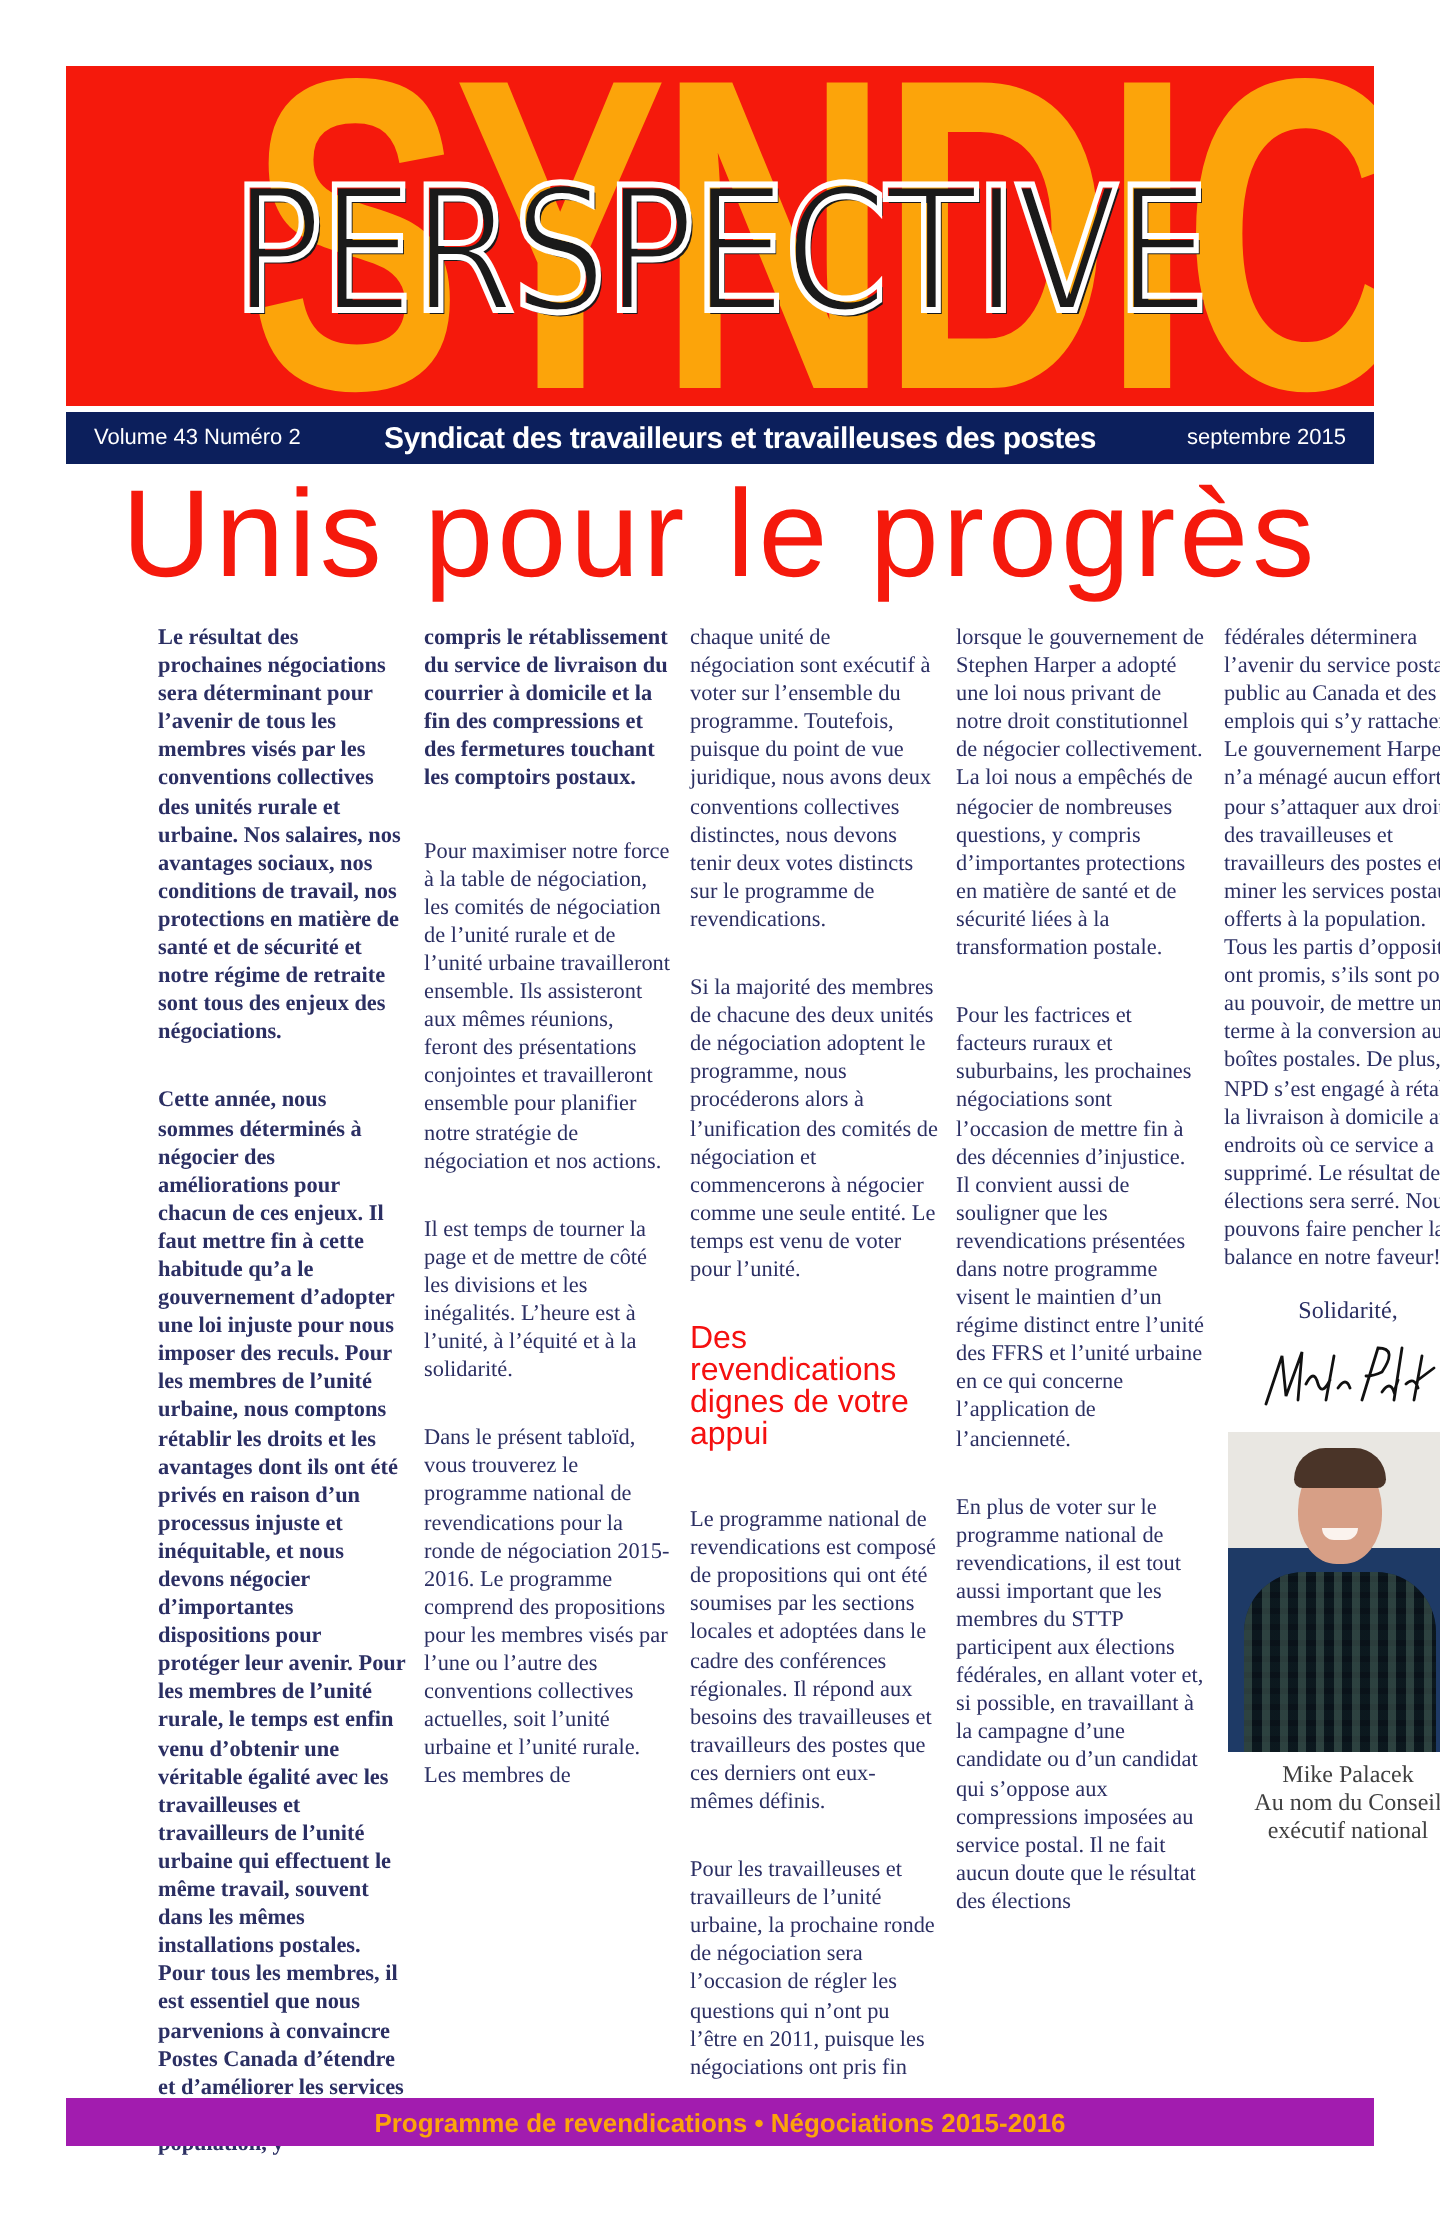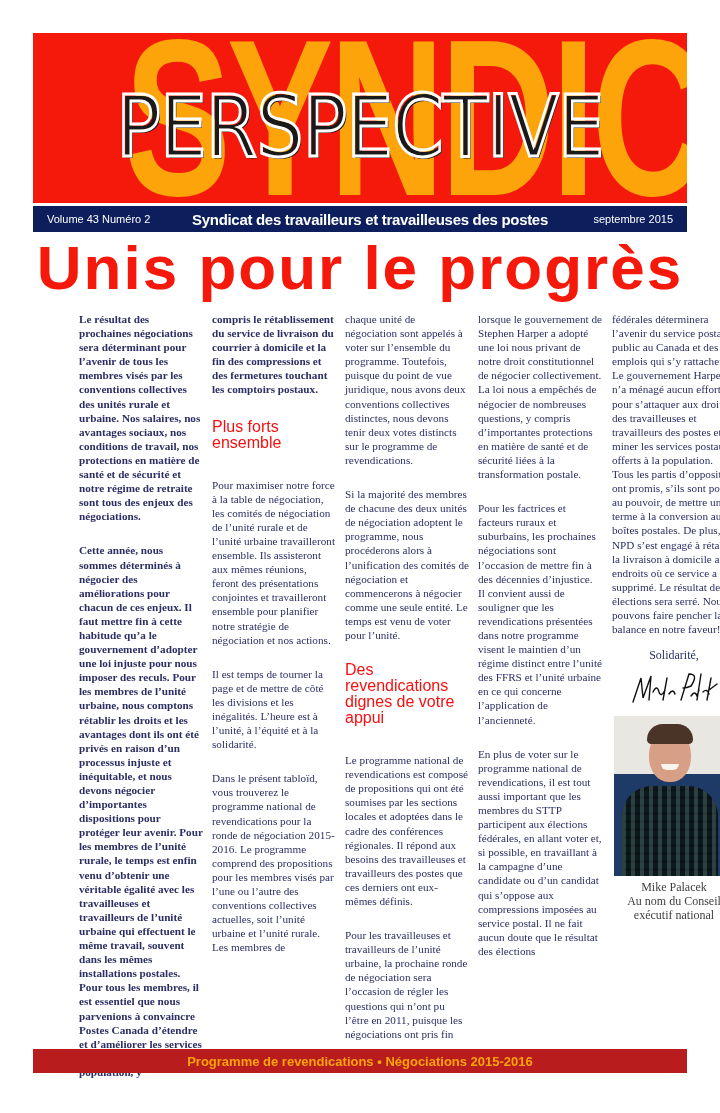--- a/index.html
+++ b/index.html
@@ -14,21 +14,21 @@
     color: transparent; -webkit-text-stroke: 3px #ffffff; letter-spacing: -1px;
     text-shadow: 2px 2px 0 #1a1a1a; transform: scaleX(0.86); transform-origin: center; white-space: nowrap; }
 
   .infobar { position: absolute; left: 33px; top: 206px; width: 654px; height: 26px; background: #0c1f5c;
     color: #ffffff; font-family: "Liberation Sans", sans-serif; display: flex; align-items: center; }
   .infobar .vol { font-size: 11px; margin-left: 14px; width: 130px; }
   .infobar .org { font-size: 15px; font-weight: bold; flex: 1; text-align: center; letter-spacing: -0.3px; }
   .infobar .date { font-size: 11px; margin-right: 14px; width: 110px; text-align: right; }
 
   .headline { position: absolute; left: 30px; top: 238px; width: 660px; text-align: center;
-    font-family: "Liberation Sans", sans-serif; font-weight: bold; font-size: 62px; line-height: 60px;
+    font-family: "Liberation Sans", sans-serif; font-weight: normal; font-size: 62px; line-height: 60px;
     color: #f5190c; letter-spacing: 2px; white-space: nowrap; }
 
   .col { position: absolute; top: 312px; width: 124px; font-size: 11.2px; line-height: 14.1px; margin-left: 44px; }
   .col p { margin: 0 0 20px 0; }
   .col p.bold { font-weight: bold; }
   .col h2 { font-family: "Liberation Sans", sans-serif; font-weight: normal; color: #f51010; font-size: 16px; line-height: 16px; margin: 0 0 27px 0; }
   .c1 { left: 35px; }
   .c2 { left: 168px; }
   .c3 { left: 301px; }
   .c4 { left: 434px; }
@@ -43,21 +43,21 @@
     background: repeating-linear-gradient(0deg, #2d4a52 0 5px, #1c2c3a 5px 8px),
                 #2d4a52;
     background-blend-mode: multiply; }
   .photo .plaid { position: absolute; left: 8px; top: 70px; width: 96px; height: 90px; border-radius: 30px 30px 0 0;
     background: repeating-linear-gradient(90deg, rgba(90,120,110,0.45) 0 4px, rgba(20,30,40,0.3) 4px 9px); }
   .photo .head { position: absolute; left: 35px; top: 12px; width: 42px; height: 54px; border-radius: 50% 50% 46% 46%; background: #d79f86; }
   .photo .hair { position: absolute; left: 33px; top: 8px; width: 46px; height: 20px; border-radius: 22px 22px 6px 6px; background: #4a3428; }
   .photo .smile { position: absolute; left: 47px; top: 48px; width: 18px; height: 6px; border-radius: 0 0 10px 10px; background: #fbf3ee; }
   .caption { text-align: center; font-size: 12px; line-height: 14px; color: #404040; }
 
-  .footer { position: absolute; left: 33px; top: 1049px; width: 654px; height: 24px; background: #b91c1c;
+  .footer { position: absolute; left: 33px; top: 1049px; width: 654px; height: 24px; background: #a21caf;
     color: #fca40a; font-family: "Liberation Sans", sans-serif; font-weight: bold; font-size: 13px;
     display: flex; align-items: center; justify-content: center; }
 </style>
 </head>
 <body>
 
 <div class="masthead">
   <div class="bg-word">SYNDICAT</div>
   <div class="fg-word">PERSPECTIVE</div>
 </div>
@@ -70,28 +70,27 @@
 
 <div class="headline">Unis pour le progrès</div>
 
 <div class="col c1">
   <p class="bold">Le résultat des prochaines négociations sera déterminant pour l’avenir de tous les membres visés par les conventions collectives des unités rurale et urbaine. Nos salaires, nos avantages sociaux, nos conditions de travail, nos protections en matière de santé et de sécurité et notre régime de retraite sont tous des enjeux des négociations.</p>
   <p class="bold">Cette année, nous sommes déterminés à négocier des améliorations pour chacun de ces enjeux. Il faut mettre fin à cette habitude qu’a le gouvernement d’adopter une loi injuste pour nous imposer des reculs. Pour les membres de l’unité urbaine, nous comptons rétablir les droits et les avantages dont ils ont été privés en raison d’un processus injuste et inéquitable, et nous devons négocier d’importantes dispositions pour protéger leur avenir. Pour les membres de l’unité rurale, le temps est enfin venu d’obtenir une véritable égalité avec les travailleuses et travailleurs de l’unité urbaine qui effectuent le même travail, souvent dans les mêmes installations postales. Pour tous les membres, il est essentiel que nous parvenions à convaincre Postes Canada d’étendre et d’améliorer les services postaux offerts à la population, y</p>
 </div>
 
 <div class="col c2">
   <p class="bold" style="margin-bottom:22px">compris le rétablissement du service de livraison du courrier à domicile et la fin des compressions et des fermetures touchant les comptoirs postaux.</p>
-  <h2>Plus forts ensemble</h2>
   <p>Pour maximiser notre force à la table de négociation, les comités de négociation de l’unité rurale et de l’unité urbaine travailleront ensemble. Ils assisteront aux mêmes réunions, feront des présentations conjointes et travailleront ensemble pour planifier notre stratégie de négociation et nos actions.</p>
   <p>Il est temps de tourner la page et de mettre de côté les divisions et les inégalités. L’heure est à l’unité, à l’équité et à la solidarité.</p>
   <p>Dans le présent tabloïd, vous trouverez le programme national de revendications pour la ronde de négociation 2015-2016. Le programme comprend des propositions pour les membres visés par l’une ou l’autre des conventions collectives actuelles, soit l’unité urbaine et l’unité rurale. Les membres de</p>
 </div>
 
 <div class="col c3">
-  <p>chaque unité de négociation sont appelés à voter sur l’ensemble du programme. Toutefois, puisque du point de vue juridique, nous avons deux conventions collectives distinctes, nous devons tenir deux votes distincts sur le programme de revendications.</p>
+  <p>chaque unité de négociation sont exécutif à voter sur l’ensemble du programme. Toutefois, puisque du point de vue juridique, nous avons deux conventions collectives distinctes, nous devons tenir deux votes distincts sur le programme de revendications.</p>
   <p>Si la majorité des membres de chacune des deux unités de négociation adoptent le programme, nous procéderons alors à l’unification des comités de négociation et commencerons à négocier comme une seule entité. Le temps est venu de voter pour l’unité.</p>
   <h2>Des revendications dignes de votre appui</h2>
   <p>Le programme national de revendications est composé de propositions qui ont été soumises par les sections locales et adoptées dans le cadre des conférences régionales. Il répond aux besoins des travailleuses et travailleurs des postes que ces derniers ont eux-mêmes définis.</p>
   <p>Pour les travailleuses et travailleurs de l’unité urbaine, la prochaine ronde de négociation sera l’occasion de régler les questions qui n’ont pu l’être en 2011, puisque les négociations ont pris fin</p>
 </div>
 
 <div class="col c4">
   <p>lorsque le gouvernement de Stephen Harper a adopté une loi nous privant de notre droit constitutionnel de négocier collectivement. La loi nous a empêchés de négocier de nombreuses questions, y compris d’importantes protections en matière de santé et de sécurité liées à la transformation postale.</p>
   <p>Pour les factrices et facteurs ruraux et suburbains, les prochaines négociations sont l’occasion de mettre fin à des décennies d’injustice. Il convient aussi de souligner que les revendications présentées dans notre programme visent le maintien d’un régime distinct entre l’unité des FFRS et l’unité urbaine en ce qui concerne l’application de l’ancienneté.</p>
   <p>En plus de voter sur le programme national de revendications, il est tout aussi important que les membres du STTP participent aux élections fédérales, en allant voter et, si possible, en travaillant à la campagne d’une candidate ou d’un candidat qui s’oppose aux compressions imposées au service postal. Il ne fait aucun doute que le résultat des élections</p>

